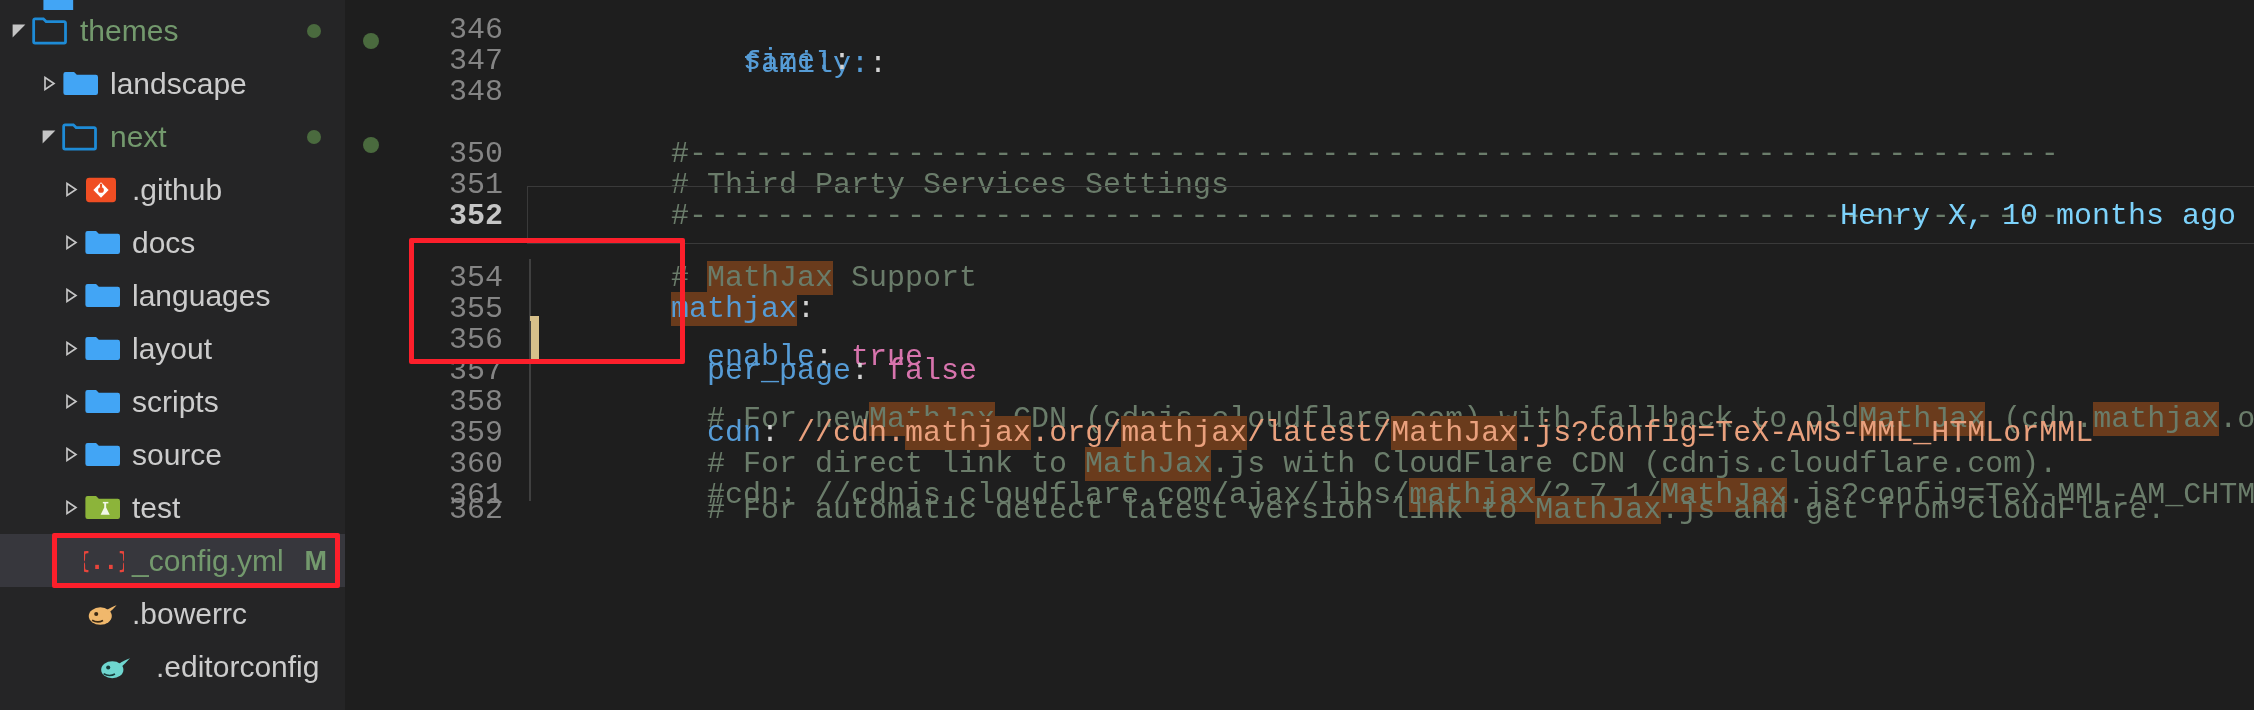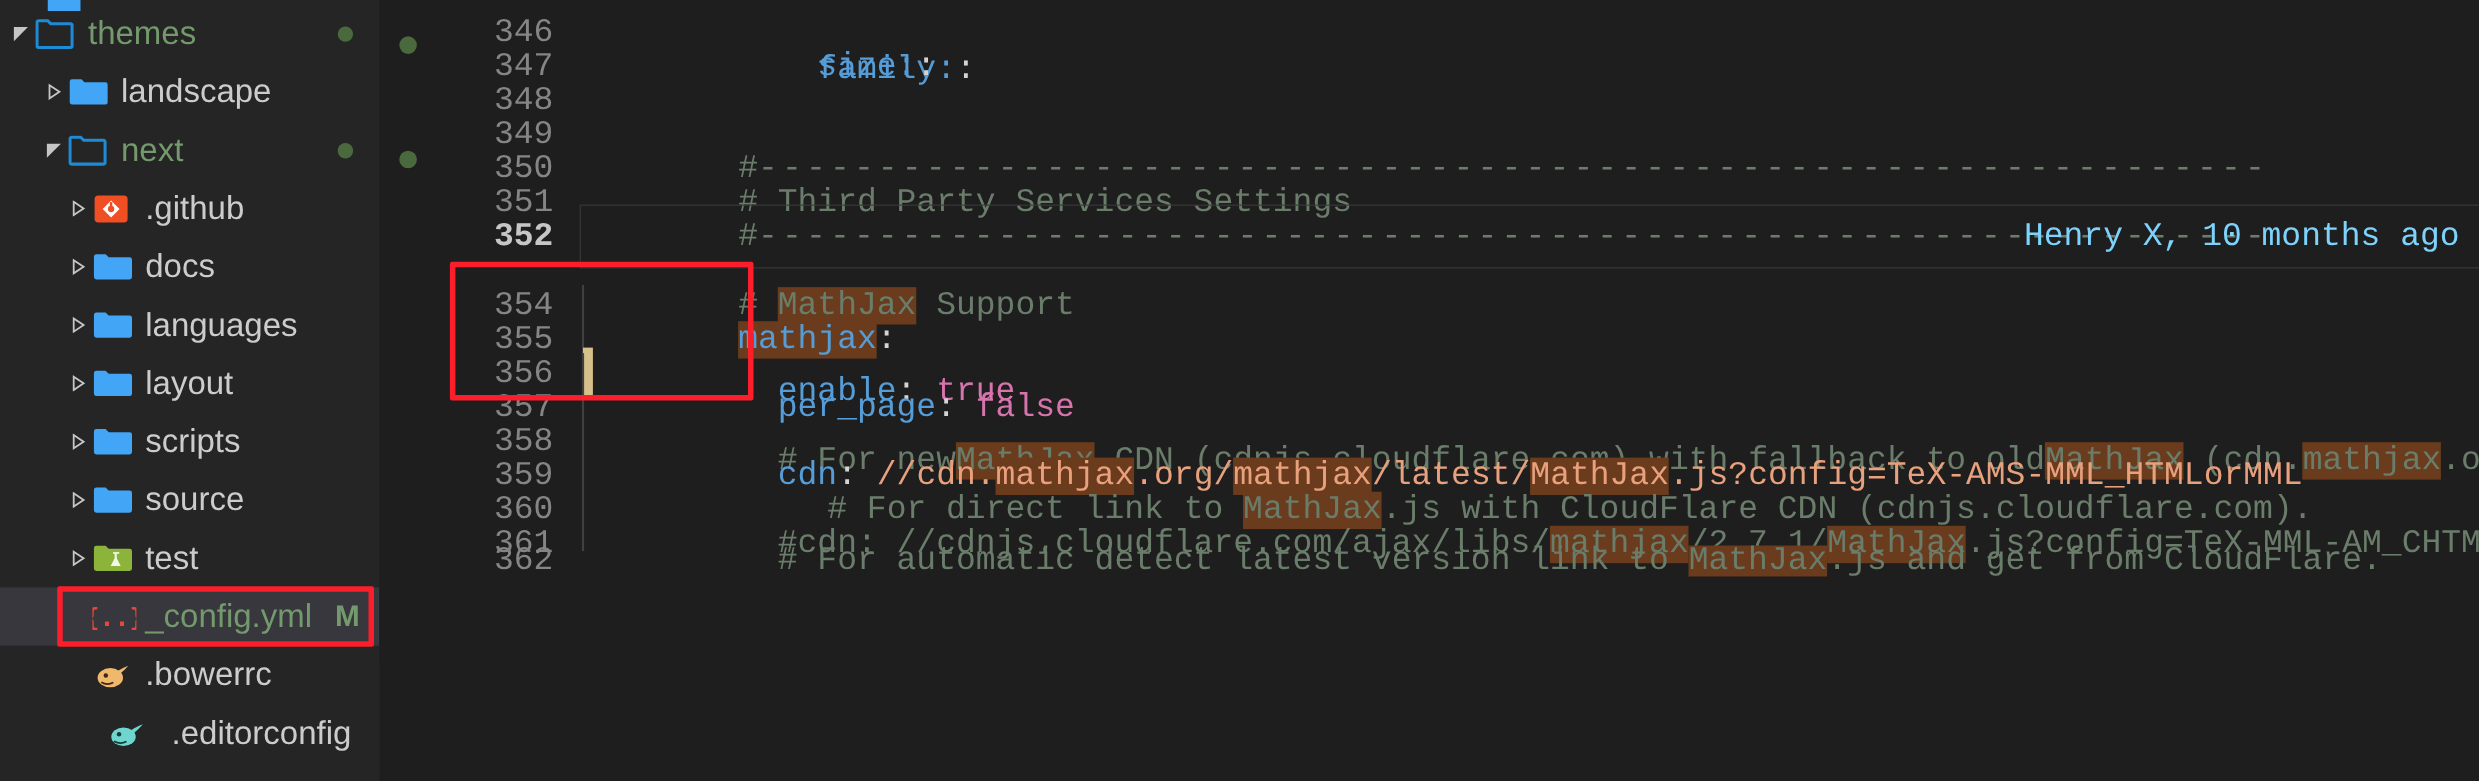--- a/index.html
+++ b/index.html
@@ -309,24 +309,20 @@
       <span class="ctext">
         <span class="c-key">    size:</span><span class="c-punct">:</span>
       </span>
     </div>
 
     <div class="codeline" style="top:62px;">
       <span class="ln">348</span>
       <span class="ctext"></span>
     </div>
 
-    <div class="codeline" style="top:93px;">
-      <span class="ln">349</span>
-      <span class="ctext"></span>
-    </div>
 
     <div class="codeline" style="top:124px;">
       <span class="ln">350</span>
       <span class="ctext">
         <span class="c-com">#</span><span class="c-com" style="letter-spacing:3.8px;">---------------------------------------------------------------</span>
       </span>
     </div>
 
     <div class="codeline" style="top:155px;">
       <span class="ln">351</span>
@@ -383,21 +379,21 @@
       </span>
     </div>
 
     <div class="codeline" style="top:403px;">
       <span class="ln">359</span>
       <span class="ctext">
         <span class="c-key">  cdn</span><span class="c-punct">:</span><span class="c-str"> //cdn.</span><span class="c-str hl">mathjax</span><span class="c-str">.org/</span><span class="c-str hl">mathjax</span><span class="c-str">/latest/</span><span class="c-str hl">MathJax</span><span class="c-str">.js?config=TeX-AMS-MML_HTMLorMML</span>
       </span>
     </div>
 
-    <div class="codeline" style="top:434px;gap:45px;">
+    <div class="codeline" style="top:434px;">
       <span class="ln">360</span>
       <span class="ctext">
         <span class="c-com">  # For direct link to </span><span class="c-com hl">MathJax</span><span class="c-com">.js with CloudFlare CDN (cdnjs.cloudflare.com).</span>
       </span>
     </div>
 
     <div class="codeline" style="top:465px;">
       <span class="ln">361</span>
       <span class="ctext">
         <span class="c-com">  #cdn: //cdnjs.cloudflare.com/ajax/libs/</span><span class="c-com hl">mathjax</span><span class="c-com">/2.7.1/</span><span class="c-com hl">MathJax</span><span class="c-com">.js?config=TeX-MML-AM_CHTML</span>

